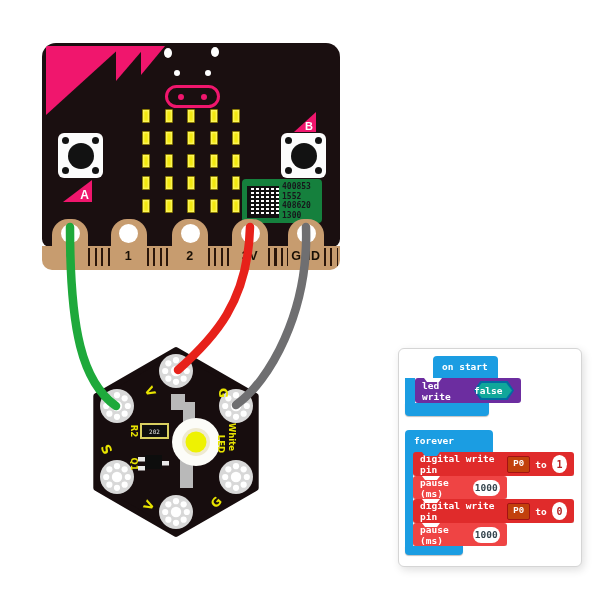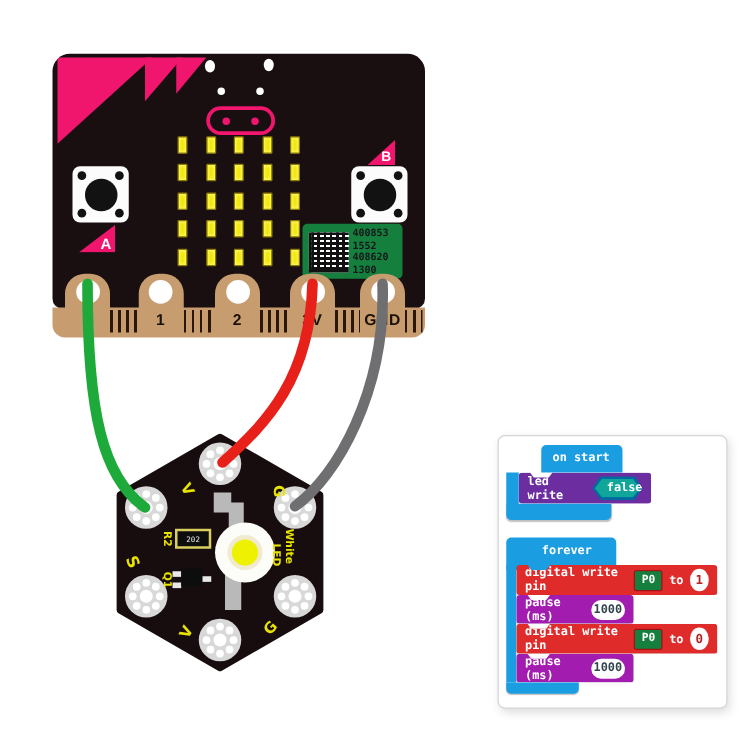--- a/index.html
+++ b/index.html
@@ -47,28 +47,28 @@
      border:1px solid #d5d5d5;border-radius:6px;box-shadow:2px 3px 8px rgba(0,0,0,.13);z-index:4;
      font-family:"DejaVu Sans Mono",monospace;font-weight:bold;color:#fff;}
   .blk-hdr{position:absolute;background:#1b9de2;border-radius:4px 4px 0 0;font-size:9.5px;}
   .blk-hdr span{display:block;padding:5px 0 0 9px;}
   .spine{position:absolute;background:#1b9de2;}
   .foot{position:absolute;background:#1b9de2;border-radius:0 0 4px 4px;box-shadow:0 1px 1px rgba(0,0,0,.25);}
   .notch{clip-path:polygon(0 0,9px 0,12px 4px,24px 4px,27px 0,100% 0,100% 100%,0 100%);}
   .stackblk{display:flex;align-items:center;gap:5px;padding:0 7px;box-sizing:border-box;font-size:9.5px;}
   .purple{position:absolute;left:10px;top:22px;width:106px;height:25px;background:#6c2da0;border-radius:3px;}
   .hexwrap{position:relative;width:44px;height:19px;background:#0369a1;
-     clip-path:polygon(16% 0,84% 0,100% 50%,84% 100%,16% 100%,0 50%);display:flex;align-items:center;justify-content:flex-end;}
+     clip-path:polygon(16% 0,84% 0,100% 50%,84% 100%,16% 100%,0 50%);display:flex;align-items:center;justify-content:flex-start;}
   .hexin{position:absolute;inset:2px;background:#10a79a;
      clip-path:polygon(16% 0,84% 0,100% 50%,84% 100%,16% 100%,0 50%);}
   .hexwrap b{position:relative;font-size:9.5px;font-weight:bold;z-index:1;}
   .rblock{width:161px;height:24px;background:#e02b2b;border-radius:3px;box-shadow:0 1px 0 rgba(0,0,0,.18);}
-  .pblock{width:94px;height:23px;background:#a21caf;border-radius:3px;box-shadow:0 1px 0 rgba(0,0,0,.18);}
-  .pinfield{width:25px;height:15px;background:#15803d;border:1px solid #a31212;border-radius:2px;
-     display:flex;align-items:center;justify-content:center;font-size:9px;}
+  .pblock{width:94px;height:23px;background:#ef4444;border-radius:3px;box-shadow:0 1px 0 rgba(0,0,0,.18);}
+  .pinfield{width:25px;height:15px;background:#c2410c;border:1px solid #a31212;border-radius:2px;
+     display:flex;align-items:center;justify-content:center;font-size:9px;font-family:Liberation Mono, monospace;}
   .valcircle{width:18px;height:18px;background:#fff;border-radius:50%;color:#b42424;
      display:flex;align-items:center;justify-content:center;font-size:10px;}
   .valpill{width:33px;height:16px;background:#fff;border-radius:9px;color:#35454e;
      display:flex;align-items:center;justify-content:center;font-size:9.5px;}
 </style>
 </head>
 <body>
 
 <div class="stage">
 
@@ -243,21 +243,21 @@
         <span>led write</span>
         <span class="hexwrap">
           <span class="hexin"></span>
           <b>false</b>
         </span>
       </div>
       <div class="foot" style="left:0;top:47px;width:84px;height:13px;"></div>
     </div>
 
     <div style="position:absolute;left:6px;top:81px;width:170px;height:125px;">
-      <div class="blk-hdr" style="left:0;top:0;width:88px;height:26px;text-align:center;">
+      <div class="blk-hdr" style="left:0;top:0;width:88px;height:26px;">
         <span>forever</span>
       </div>
       <div class="spine" style="left:0;top:22px;width:8px;height:94px;"></div>
       <div style="position:absolute;left:8px;top:22px;">
         <div class="rblock notch stackblk">
           <span>digital write pin</span>
           <span class="pinfield">P0</span>
           <span>to</span>
           <span class="valcircle">1</span>
         </div>

